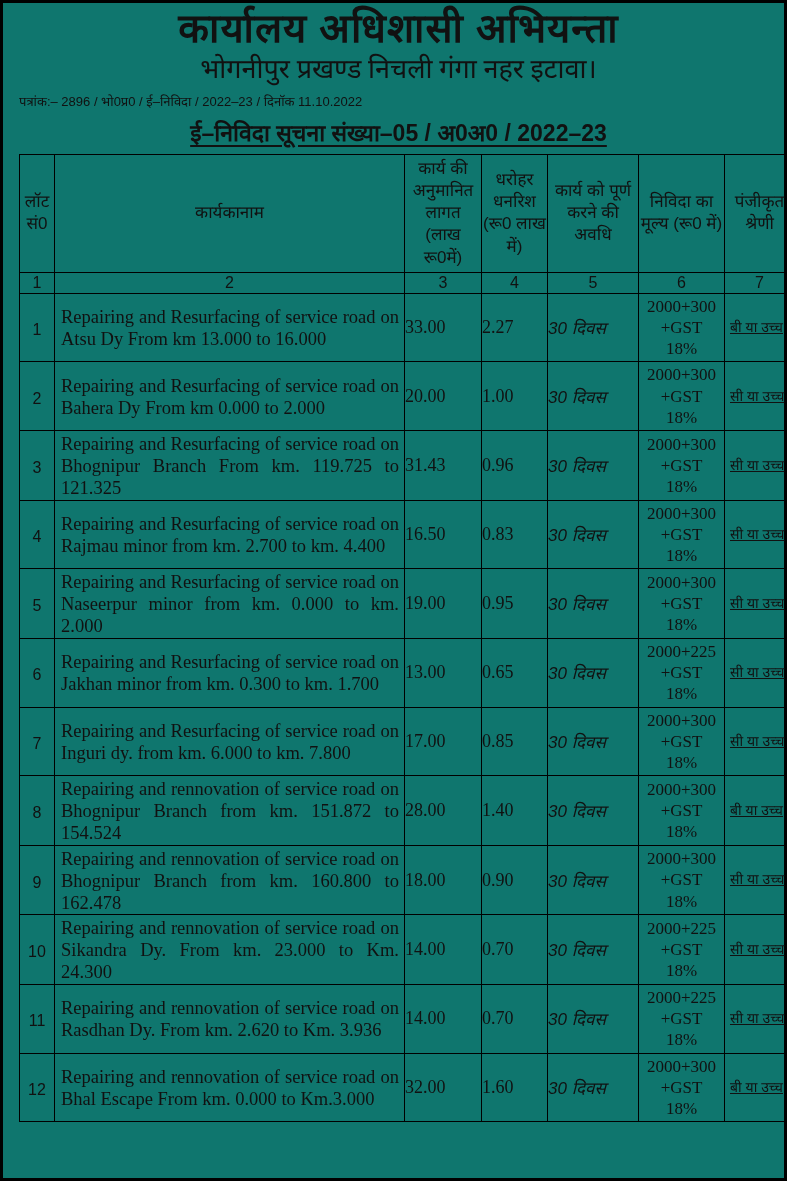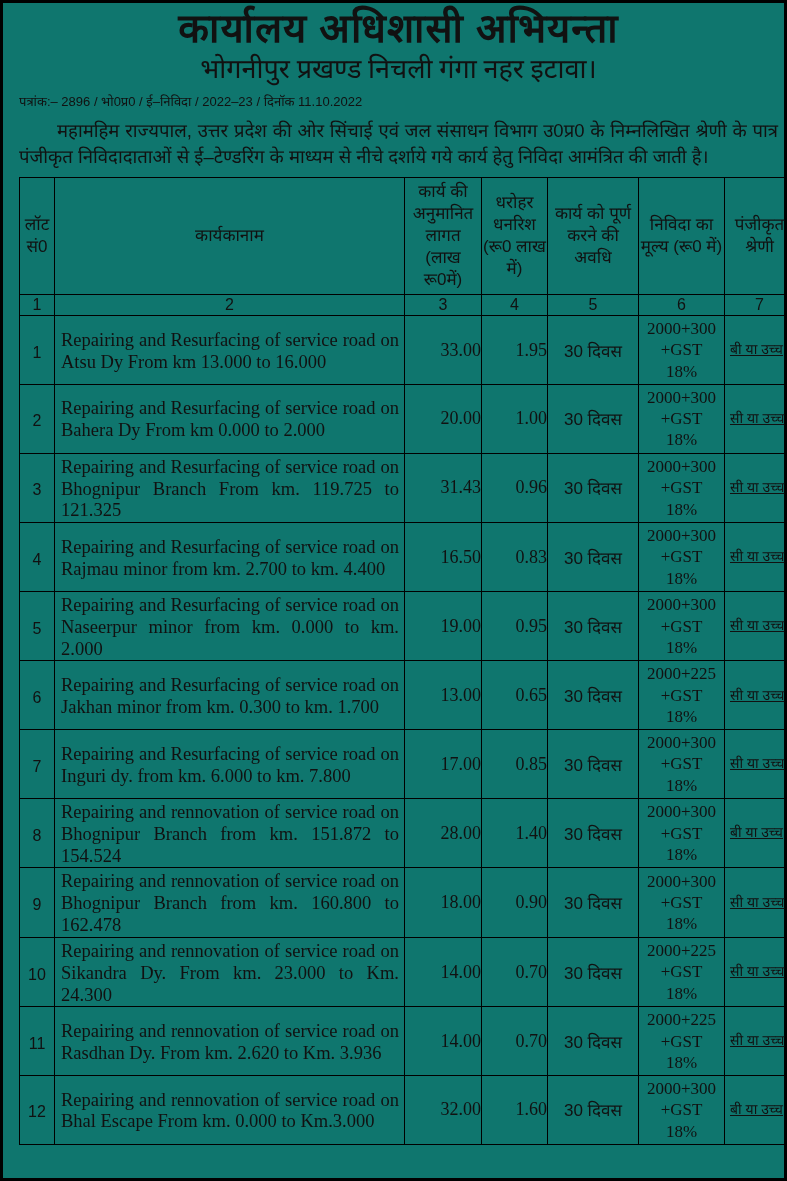--- a/index.html
+++ b/index.html
@@ -35,38 +35,38 @@
   table.tender th, table.tender td {
     border:1.6px solid #000; vertical-align:middle; overflow:hidden;
   }
   th.hcell { font-size:17px; font-weight:normal; text-align:center; line-height:1.3; padding:3px 1px; height:86px; }
   td.ncell { font-size:16px; text-align:center; height:21px; padding:1px; }
   td.lot  { font-size:16px; text-align:center; vertical-align:top; padding-top:5px; }
   td.work {
     font-family:"Liberation Serif", serif; font-size:18.5px; line-height:1.18;
     text-align:justify; vertical-align:top; padding:3px 5px 0 6px;
   }
-  td.num  { font-family:"Liberation Serif", serif; font-size:18px; text-align:right; }
-  td.period { font-size:17px; text-align:center; }
+  td.num  { font-family:"Liberation Serif", serif; font-size:18px; text-align:left; }
+  td.period { font-size:17px; text-align:left;font-style:italic; }
   td.fee  {
     font-family:"Liberation Serif", serif; font-size:17px; text-align:center;
     white-space:pre-line; line-height:1.25; padding:2px 0;
   }
   td.cat  { font-size:14px; line-height:1.25; padding:2px 2px 2px 5px;text-decoration:underline; }
   tbody tr { height:63.6px; }
 </style>
 </head>
 <body>
 
 <div class="page">
 
   <div class="doc-title">कार्यालय अधिशासी अभियन्ता</div>
   <div class="doc-subtitle">भोगनीपुर प्रखण्ड निचली गंगा नहर इटावा।</div>
   <div class="letter-line">पत्रांक:–  2896 / भो0प्र0 / ई–निविदा / 2022–23 / दिनॉक 11.10.2022</div>
-  <div class="intro">महामहिम राज्यपाल, उत्तर प्रदेश की ओर सिंचाई एवं जल  संसाधन विभाग उ0प्र0 के निम्नलिखित श्रेणी के पात्र पंजीकृत निविदादाताओं से ई–टेण्डरिंग के माध्यम से नीचे दर्शाये गये कार्य हेतु निविदा आमंत्रित की जाती है।</div>
+  <div class="notice-line">ई–निविदा सूचना संख्या–05 / अ0अ0 / 2022–23</div>
 
   <table class="tender">
     <colgroup>
       <col style="width:35px">
         <col style="width:350px">
         <col style="width:77px">
       <col style="width:66px">
         <col style="width:91px">
         <col style="width:86px">
       <col style="width:70px">
@@ -89,21 +89,21 @@
         <td class="ncell">5</td>
         <td class="ncell">6</td>
         <td class="ncell">7</td>
       </tr>
     </thead>
     <tbody>
         <tr>
           <td class="lot">1</td>
           <td class="work">Repairing and Resurfacing of service road on Atsu Dy From km 13.000 to 16.000</td>
           <td class="num">33.00</td>
-          <td class="num">1.95</td>
+          <td class="num">2.27</td>
           <td class="period">30 दिवस</td>
           <td class="fee">2000+300
 +GST
 18%</td>
           <td class="cat">बी या उच्च</td>
         </tr>
         <tr>
           <td class="lot">2</td>
           <td class="work">Repairing and Resurfacing of service road on Bahera Dy From km 0.000 to 2.000</td>
           <td class="num">20.00</td>

